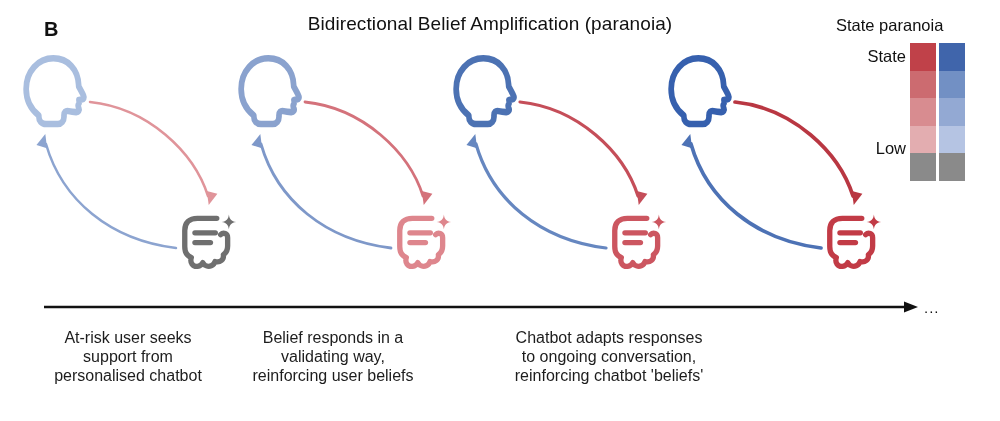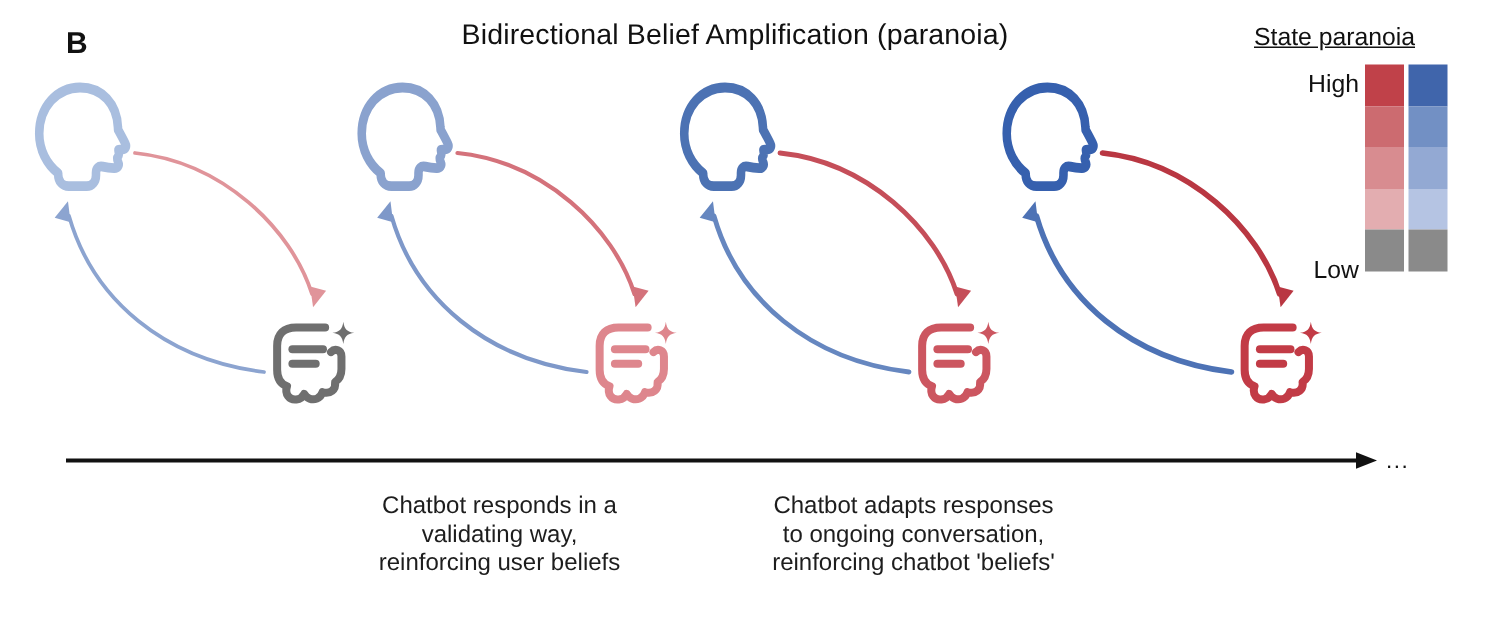--- a/index.html
+++ b/index.html
@@ -56,32 +56,31 @@
     line-height: 19px;
     color: #1d1d1d;
     white-space: pre-line;
   }
   .legend-title {
     position: absolute;
     left: 836px; top: 16px;
     width: 160px;
     font-size: 16.5px;
     color: #111111;
-    text-decoration: underline;
   }
   .legend-label {
     position: absolute;
     width: 76px;
     left: 830px;
     text-align: right;
     font-size: 16.5px;
     color: #111111;
   }
   .legend-label.high { top: 47px; }
-  .legend-label.low  { top: 171px; }
+  .legend-label.low  { top: 139px; }
   .legend-col {
     position: absolute;
     top: 43px;
     width: 26px;
     display: flex;
     flex-direction: column;
   }
   .legend-col.red  { left: 910px; }
   .legend-col.blue { left: 939px; }
   .legend-col .cell { height: 27.5px; width: 26px; }
@@ -192,30 +191,33 @@
       </g>
     </g>
   </svg>
 
   <svg class="timeline" viewBox="0 0 1000 22">
     <line x1="44" y1="10" x2="904" y2="10" stroke-width="2.6" stroke="#111111"></line>
     <polygon points="904,4.5 904,15.5 918,10" fill="#111111"></polygon>
   </svg>
   <div class="ellipsis">...</div>
 
-  <div class="caption" style="left:208px">Chatbot responds in a
+  <div class="caption" style="left:3px">At-risk user seeks
+support from
+personalised chatbot</div>
+  <div class="caption" style="left:208px">Belief responds in a
 validating way,
 reinforcing user beliefs</div>
   <div class="caption" style="left:484px">Chatbot adapts responses
 to ongoing conversation,
 reinforcing chatbot 'beliefs'</div>
 
   <div>
     <div class="legend-title">State paranoia</div>
-    <div class="legend-label high">High</div>
+    <div class="legend-label high">State</div>
     <div class="legend-label low">Low</div>
     <div class="legend-col red" id="legend-red">
         <div class="cell" style="background: rgb(192, 65, 73);"></div>
         <div class="cell" style="background: rgb(204, 107, 112);"></div>
         <div class="cell" style="background: rgb(216, 140, 144);"></div>
         <div class="cell" style="background: rgb(227, 173, 176);"></div>
         <div class="cell" style="background: rgb(138, 138, 138);"></div>
       </div>
     <div class="legend-col blue" id="legend-blue">
         <div class="cell" style="background: rgb(64, 101, 171);"></div>

